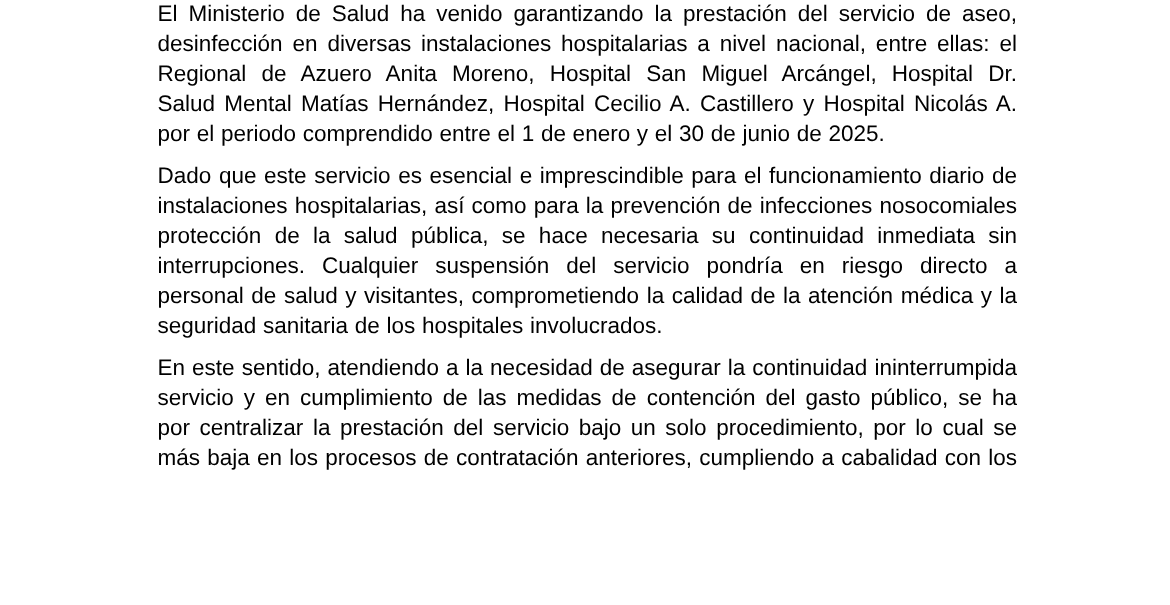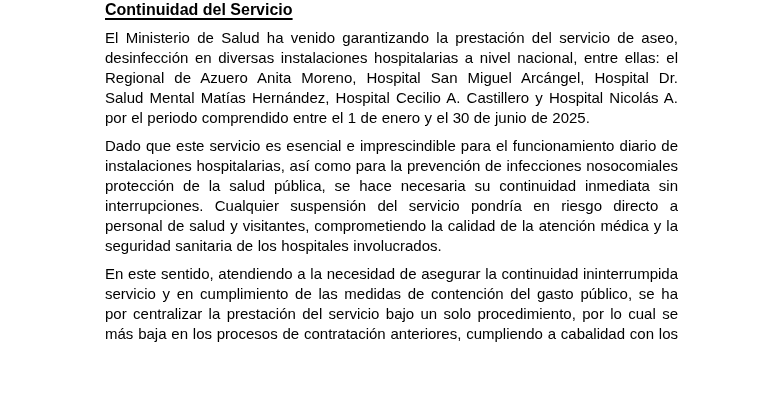--- a/index.html
+++ b/index.html
@@ -45,21 +45,20 @@
   }
   .line.endline {
     text-align-last: left;
   }
 </style>
 </head>
 <body>
 
 <div class="page">
 
-  <h1 class="heading">Continuidad del Servicio</h1>
 
   <div class="para">
     <div class="line">El Ministerio de Salud ha venido garantizando la prestación del servicio de aseo, limpieza y</div>
     <div class="line">desinfección en diversas instalaciones hospitalarias a nivel nacional, entre ellas: el Hospital</div>
     <div class="line">Regional de Azuero Anita Moreno, Hospital San Miguel Arcángel, Hospital Dr. Joaquín Pablo</div>
     <div class="line">Salud Mental Matías Hernández, Hospital Cecilio A. Castillero y Hospital Nicolás A. Solano,</div>
     <div class="line endline">por el periodo comprendido entre el 1 de enero y el 30 de junio de 2025.</div>
   </div>
 
   <div class="para">

